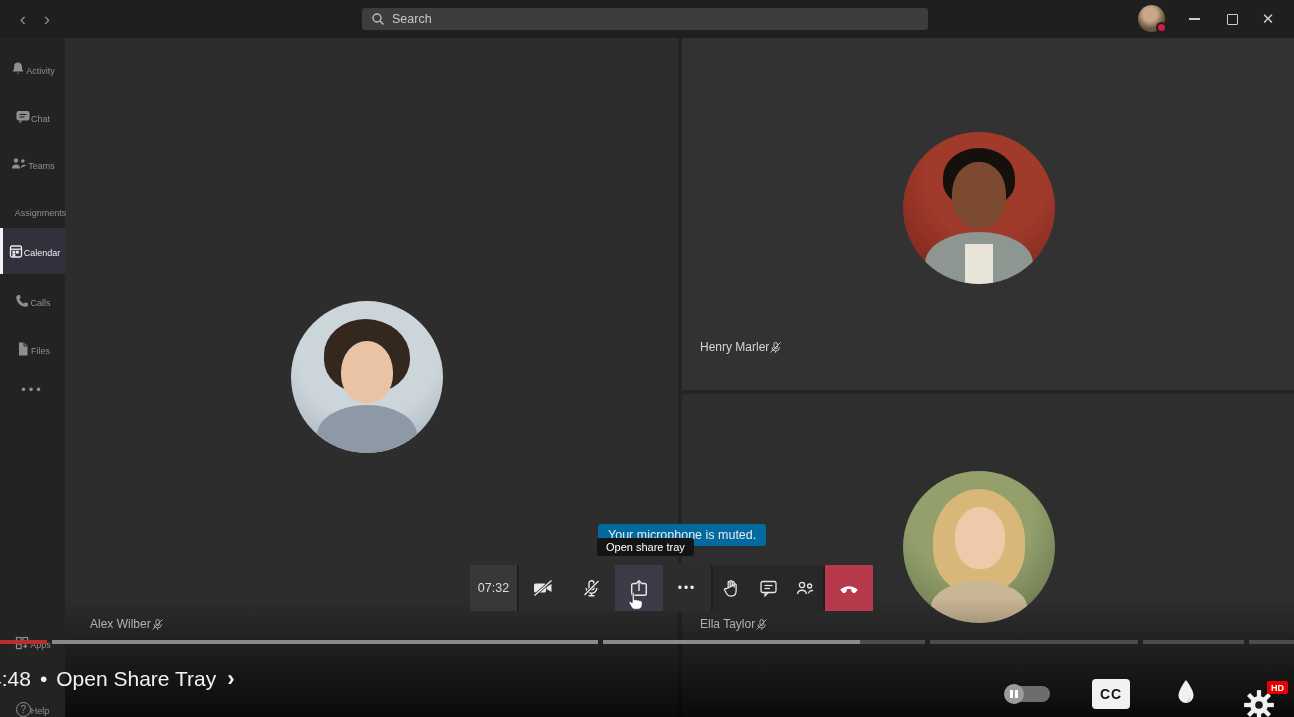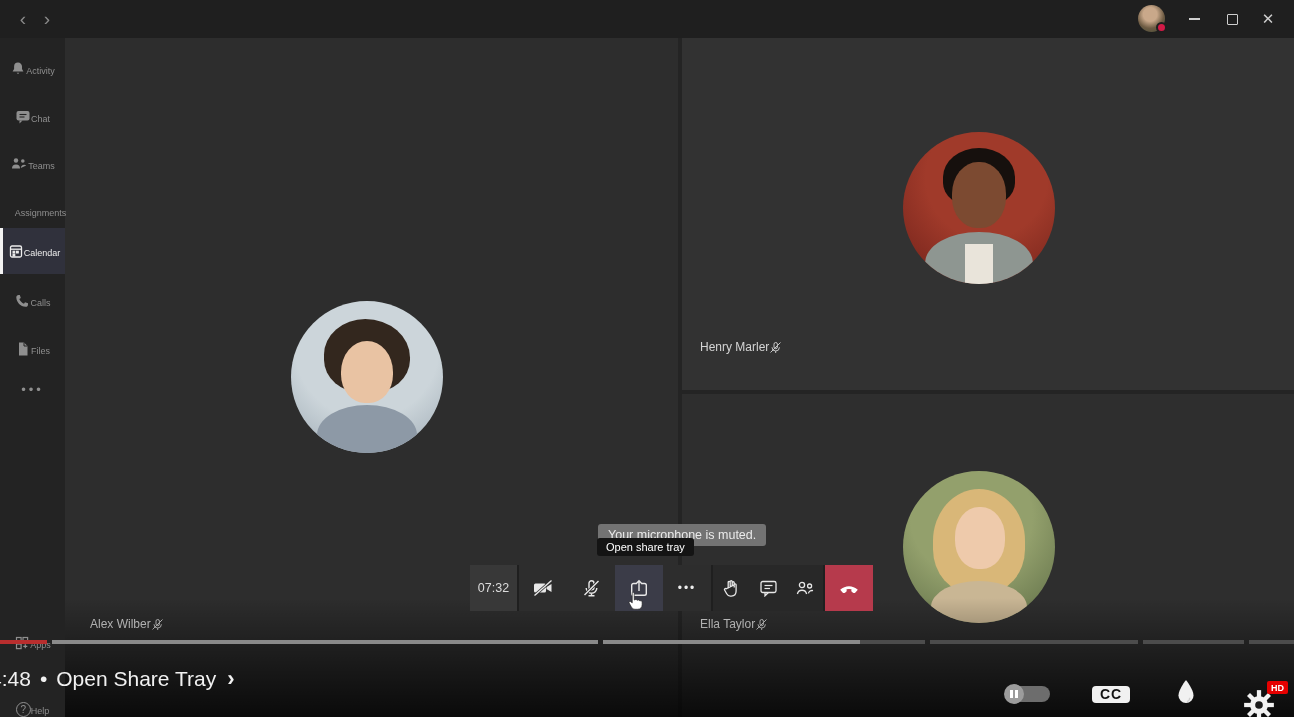--- a/index.html
+++ b/index.html
@@ -71,37 +71,37 @@
   #callbar .sect { display:flex; align-items:center; }
   #timer { width:47px; background:#383838; color:#dcdcdc; font-size:12.5px; justify-content:center; }
   #grp1 { width:192px; background:#2d2d2d; margin-left:2px; }
   #grp2 { width:110px; background:#282828; margin-left:2px; }
   .cbtn { flex:1; height:46px; display:flex; align-items:center; justify-content:center; position:relative; }
   #share-btn { background:#3b3c48; }
   .cdots { color:#ededed; font-size:12px; letter-spacing:2px; }
   #hangup { width:48px; background:#b63a4c; margin-left:2px; justify-content:center; }
 
   
-  .tip { z-index:20; background:#737373; color:#eaeaea; border-radius:3px; white-space:nowrap; }
+  .tip { z-index:20; background:#0369a1; color:#eaeaea; border-radius:3px; white-space:nowrap; }
   #tip-mic { left:598px; top:524px; padding:4px 10px; font-size:12.5px; }
   #tip-share { left:597px; top:538px; padding:3px 9px; font-size:11px; background:#141414; color:#fff; z-index:21; }
   #cursor { left:624px; top:590px; z-index:22; }
 
   
   #shade { left:0; top:598px; width:1294px; height:119px; z-index:6;
            background:linear-gradient(rgba(0,0,0,0), rgba(0,0,0,0.78)); pointer-events:none; }
   .pseg { position:absolute; top:640px; height:4px; z-index:30; }
   #pt-title { left:-10px; top:666px; z-index:31; color:#f1f1f1; font-size:21px; display:flex; align-items:center; gap:9px; }
   #pt-title .chev { font-size:22px; font-weight:bold; margin-left:2px; }
   #yt-controls { right:18px; top:662px; z-index:31; display:flex; align-items:center; gap:42px; }
   #autoplay { width:44px; height:16px; border-radius:8px; background:#6d6d6d; position:relative; }
   #autoplay .knob { position:absolute; left:-2px; top:-2px; width:20px; height:20px; border-radius:50%;
                     background:#9c9c9c; display:flex; align-items:center; justify-content:center; gap:2.5px; }
   #autoplay .knob i { display:block; width:2.4px; height:8px; background:#fff; }
-  #cc-btn { width:38px; height:17px; background:#f1f1f1; border-radius:4px; color:#121212;
+  #cc-btn { width:38px; height:30px; background:#f1f1f1; border-radius:4px; color:#121212;
             font-weight:bold; font-size:14px; letter-spacing:1px; display:flex; align-items:center; justify-content:center; }
   #gear-wrap { position:relative;margin-top:26px; }
   #hd-badge { position:absolute; right:-12px; top:-7px; background:#e60000; color:#fff; font-size:9px;
               font-weight:bold; padding:1.5px 4px; border-radius:2px; z-index:2; }
 </style>
 </head>
 <body>
 
 <div id="app">
 
@@ -149,20 +149,27 @@
     <svg width="13" height="13" viewBox="0 0 13 13">
       <rect x="5" y="1.5" width="3.4" height="6.2" rx="1.7" fill="none" stroke="#c9c9c9" stroke-width="1"></rect>
       <path d="M3 6.3a3.7 3.7 0 0 0 7.4 0M6.7 10v2" fill="none" stroke="#c9c9c9" stroke-width="1"></path>
       <line x1="11.5" y1="1.5" x2="1.5" y2="11.5" stroke="#c9c9c9" stroke-width="1"></line>
     </svg>
   </div>
 
   <div class="abs" id="titlebar">
     <div class="abs nav-chev" style="left:12px;">‹</div>
     <div class="abs nav-chev" style="left:36px;">›</div>
+    <div class="abs" id="search-box">
+      <svg width="14" height="14" viewBox="0 0 14 14">
+        <circle cx="6" cy="6" r="4" fill="none" stroke="#bdbdbd" stroke-width="1.4"></circle>
+        <line x1="9" y1="9" x2="12.5" y2="12.5" stroke="#bdbdbd" stroke-width="1.4"></line>
+      </svg>
+      <span>Search</span>
+    </div>
     <div class="abs" id="tb-avatar">
       <div class="dot"></div>
     </div>
     <div class="abs win-btn" id="min-btn" style="left:1176px;">
         <span></span>
       </div>
     <div class="abs win-btn" id="max-btn" style="left:1214px;">
         <span></span>
       </div>
     <div class="abs win-btn" id="close-btn" style="left:1250px;">✕</div>

